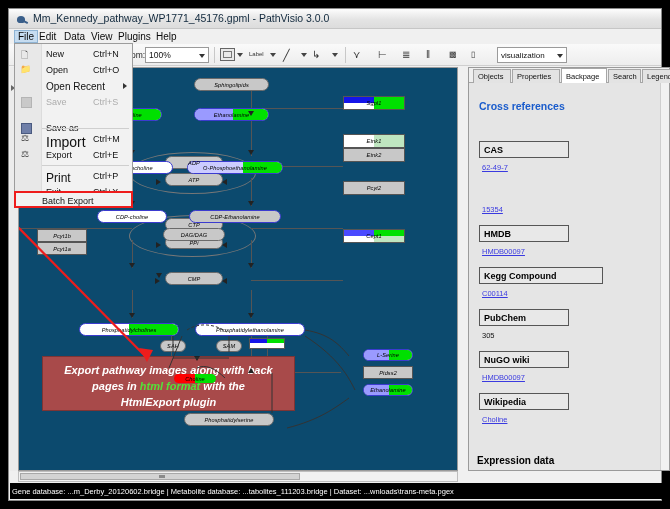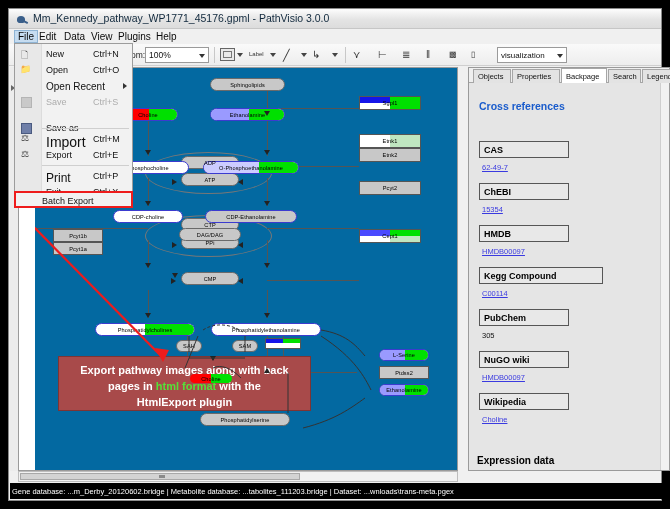--- a/index.html
+++ b/index.html
@@ -41,21 +41,21 @@
   .tbtn{position:absolute;top:3px;height:16px;}
   .tbtn .gl{position:absolute;left:0;top:0;font-size:9px;color:#333;}
   .tbtn .cd{position:absolute;top:6px;width:0;height:0;border-left:3px solid transparent;
             border-right:3px solid transparent;border-top:4px solid #444;}
   .minibox{position:absolute;top:4px;width:13px;height:11px;border:1px solid #666;background:#e9e9e9;}
   .minibox .in{position:absolute;left:2px;top:2px;right:2px;bottom:2px;border:1px solid #777;}
 
   
   .canvas-wrap{position:absolute;left:9px;top:58px;width:440px;height:404px;background:#fff;
                border:1px solid #9a9a9a;box-sizing:border-box;overflow:hidden;}
-  .canvas{position:absolute;left:16px;top:0;width:100%;height:100%;background:#0369a1;}
+  .canvas{position:absolute;left:0;top:0;width:100%;height:100%;background:#0c4a6e;font-style:italic;}
   .lgutter{position:absolute;left:1px;top:58px;width:8px;height:404px;background:#ececec;}
   .lgutter .hdl{position:absolute;left:1px;top:18px;width:5px;height:9px;}
   .lgutter .hdl i{display:block;width:0;height:0;border-top:3px solid transparent;border-bottom:3px solid transparent;border-left:4px solid #666;}
 
   
   .node{position:absolute;box-sizing:border-box;font-size:5.6px;color:#000;text-align:center;
         display:flex;align-items:center;justify-content:center;white-space:nowrap;letter-spacing:.1px;}
   .meta{border:1px solid #6a6a6a;border-radius:7px;background:#c8c8c8;}
   .meta-b{border:1px solid #3b3bcf;border-radius:7px;background:#c8c8c8;}
   .gene{border:1px solid #555;background:#c8c8c8;}
@@ -411,21 +411,20 @@
       <span class="tab" style="left:139px;width:33px;">Search</span>
       <span class="tab" style="left:173px;width:33px;">Legend</span>
     </div>
 
     <div class="rbody">
       <div class="xref-title">Cross references</div>
 
       <div class="sec" style="top:58px;">CAS</div>
       <div class="val" style="top:80px;">62-49-7</div>
 
-      <div class="sec" style="top:100px;">ChEBI</div>
       <div class="val" style="top:122px;">15354</div>
 
       <div class="sec" style="top:142px;">HMDB</div>
       <div class="val" style="top:164px;">HMDB00097</div>
 
       <div class="sec" style="top:184px;width:124px;">Kegg Compound</div>
       <div class="val" style="top:206px;">C00114</div>
 
       <div class="sec" style="top:226px;">PubChem</div>
       <div class="val plain" style="top:248px;">305</div>

